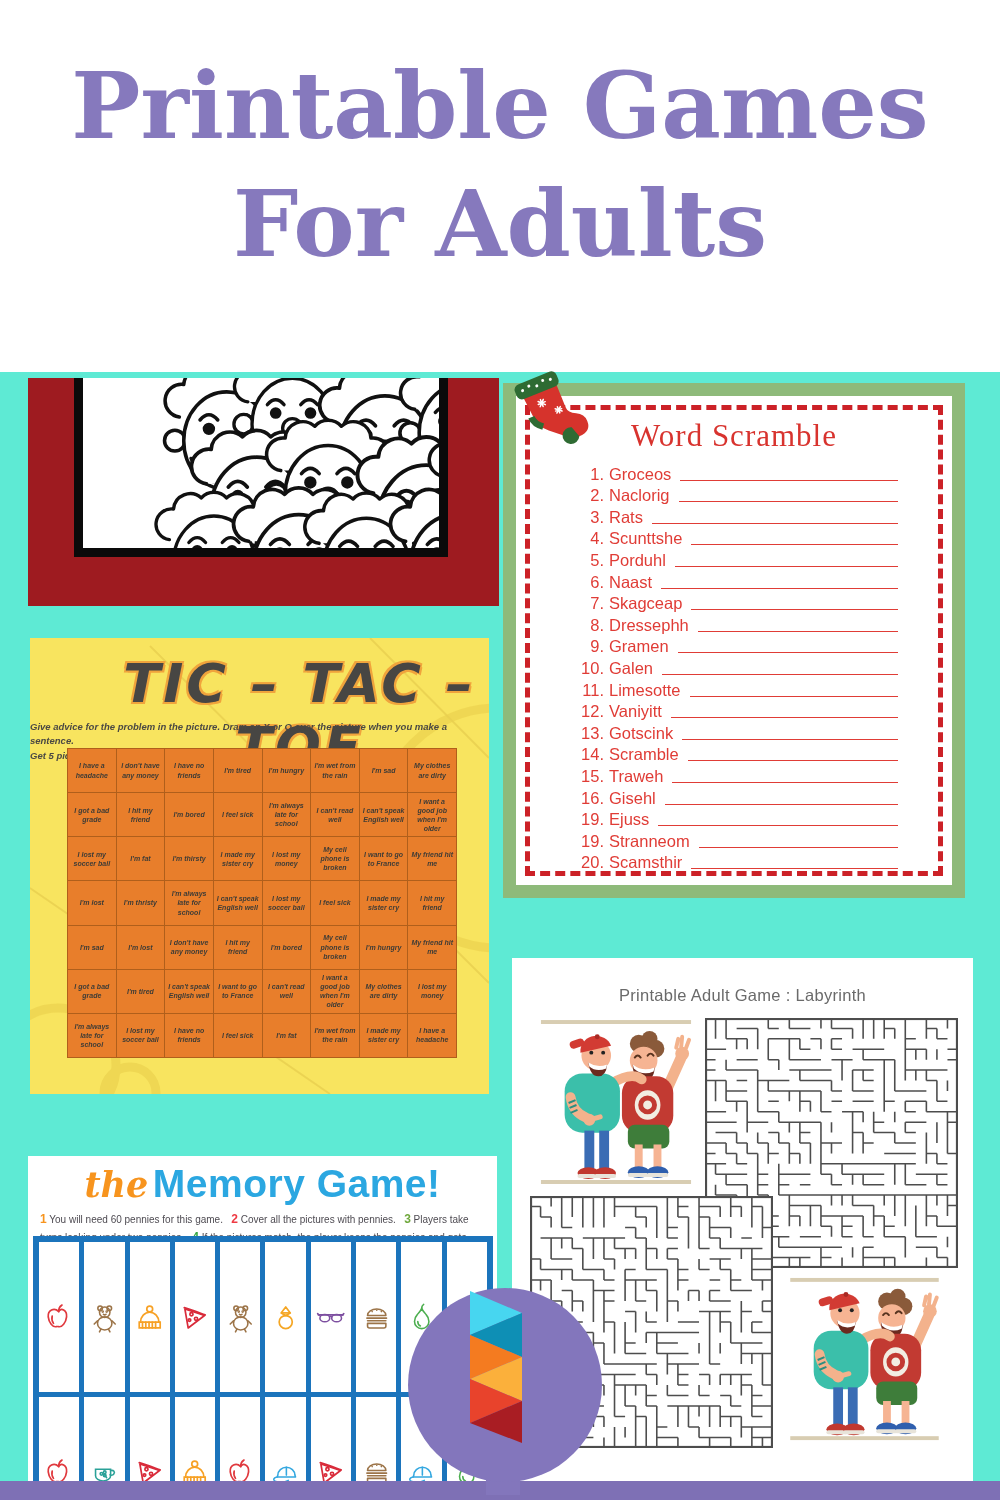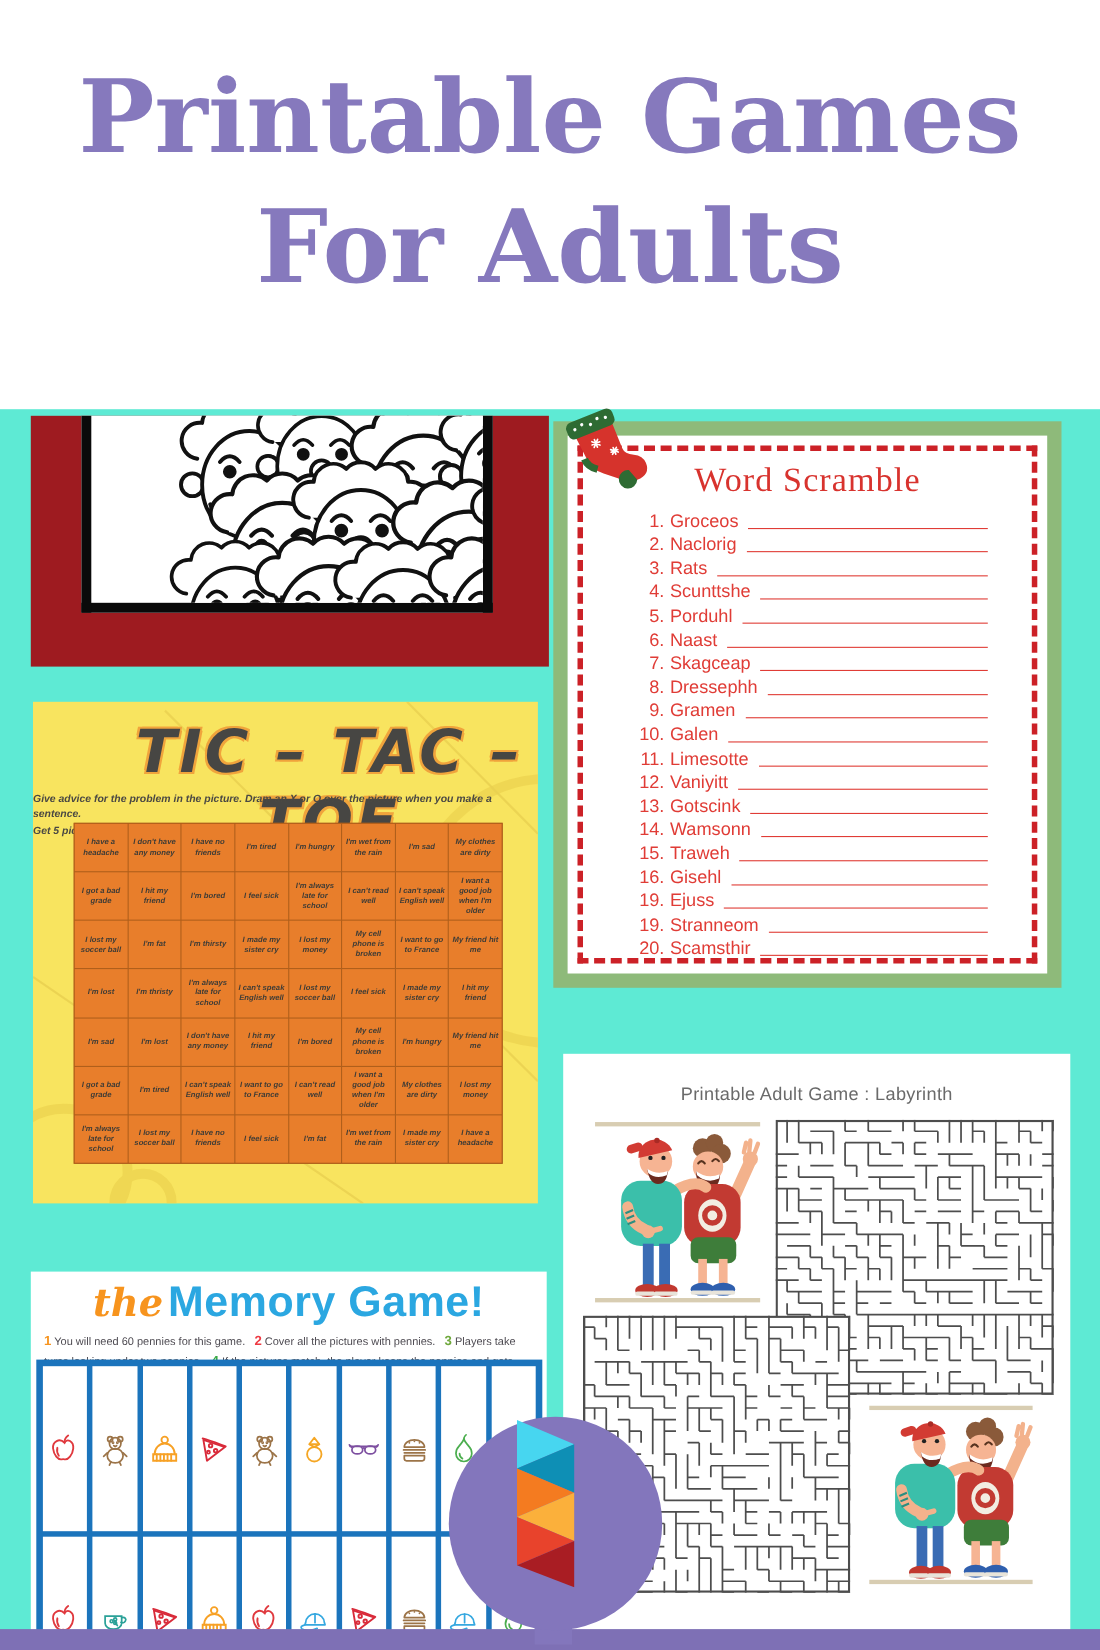--- a/index.html
+++ b/index.html
@@ -364,21 +364,21 @@
               <span class="ws-word">Vaniyitt</span>
               <span class="ws-blank"></span>
             </div>
             <div class="ws-row">
               <span class="ws-num">13.</span>
               <span class="ws-word">Gotscink</span>
               <span class="ws-blank"></span>
             </div>
             <div class="ws-row">
               <span class="ws-num">14.</span>
-              <span class="ws-word">Wamsonn</span>
+              <span class="ws-word">Scramble</span>
               <span class="ws-blank"></span>
             </div>
             <div class="ws-row">
               <span class="ws-num">15.</span>
               <span class="ws-word">Traweh</span>
               <span class="ws-blank"></span>
             </div>
             <div class="ws-row">
               <span class="ws-num">16.</span>
               <span class="ws-word">Gisehl</span>

